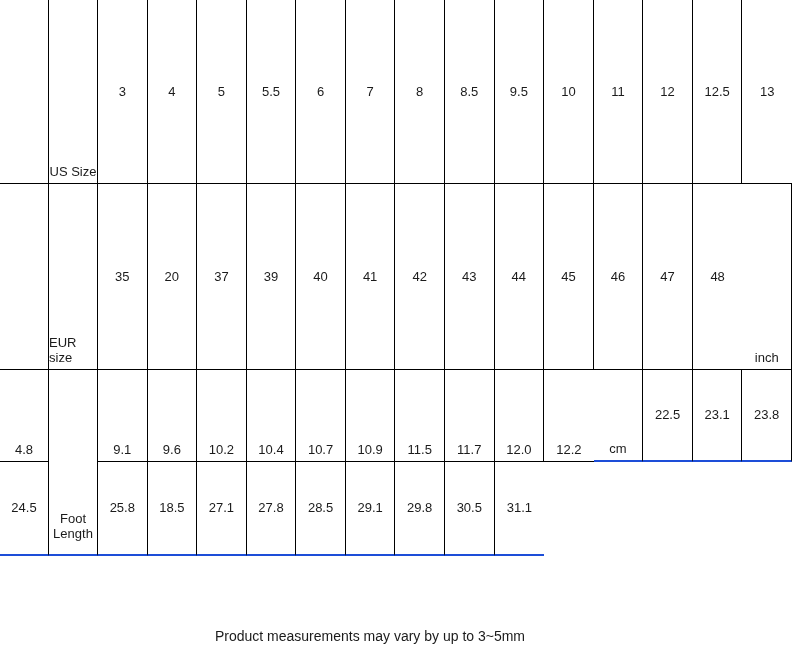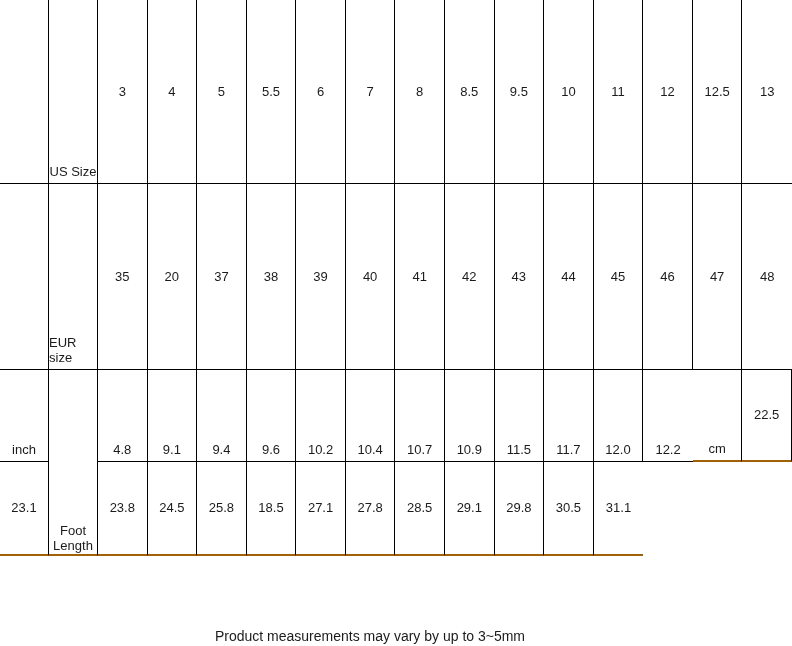--- a/index.html
+++ b/index.html
@@ -22,27 +22,27 @@
     box-sizing:border-box;
     display:flex;
     justify-content:center;
     align-items:center;
     font-size:13px;
     line-height:1.2;
     overflow:hidden;
   }
   .br{border-right:1px solid #000;}
   .bb{border-bottom:1px solid #000;}
-  .bb2{border-bottom:2px solid #a16207;}
+  .bb2{border-bottom:2px solid #1d4ed8;}
   .bot{align-items:flex-end;padding-bottom:3px;}
   .merged{
     grid-column:2;
     grid-row:3/5;
     text-align:center;
-    padding-bottom:0;
+    padding-bottom:12px;
   }
   .footer-note{
     position:absolute;
     top:628px;left:0;
     width:740px;
     text-align:center;
     font-size:14px;
     color:#1b1b1b;
   }
 </style>
@@ -67,37 +67,35 @@
     <div class="cell br bb">11</div>
     <div class="cell br bb">12</div>
     <div class="cell br bb">12.5</div>
     <div class="cell bb">13</div>
 
     <div class="cell br bb"></div>
     <div class="cell br bb bot">EUR size</div>
     <div class="cell br bb">35</div>
     <div class="cell br bb">20</div>
     <div class="cell br bb">37</div>
-    <div class="cell br bb">38</div>
     <div class="cell br bb">39</div>
     <div class="cell br bb">40</div>
     <div class="cell br bb">41</div>
     <div class="cell br bb">42</div>
     <div class="cell br bb">43</div>
     <div class="cell br bb">44</div>
     <div class="cell br bb">45</div>
     <div class="cell br bb">46</div>
     <div class="cell br bb">47</div>
     <div class="cell bb">48</div>
 
     <div class="cell br bb bot">inch</div>
     <div class="cell br bb2 bot merged">Foot Length</div>
     <div class="cell br bb bot">4.8</div>
     <div class="cell br bb bot">9.1</div>
-    <div class="cell br bb bot">9.4</div>
     <div class="cell br bb bot">9.6</div>
     <div class="cell br bb bot">10.2</div>
     <div class="cell br bb bot">10.4</div>
     <div class="cell br bb bot">10.7</div>
     <div class="cell br bb bot">10.9</div>
     <div class="cell br bb bot">11.5</div>
     <div class="cell br bb bot">11.7</div>
     <div class="cell br bb bot">12.0</div>
     <div class="cell bb bot">12.2</div>
 

